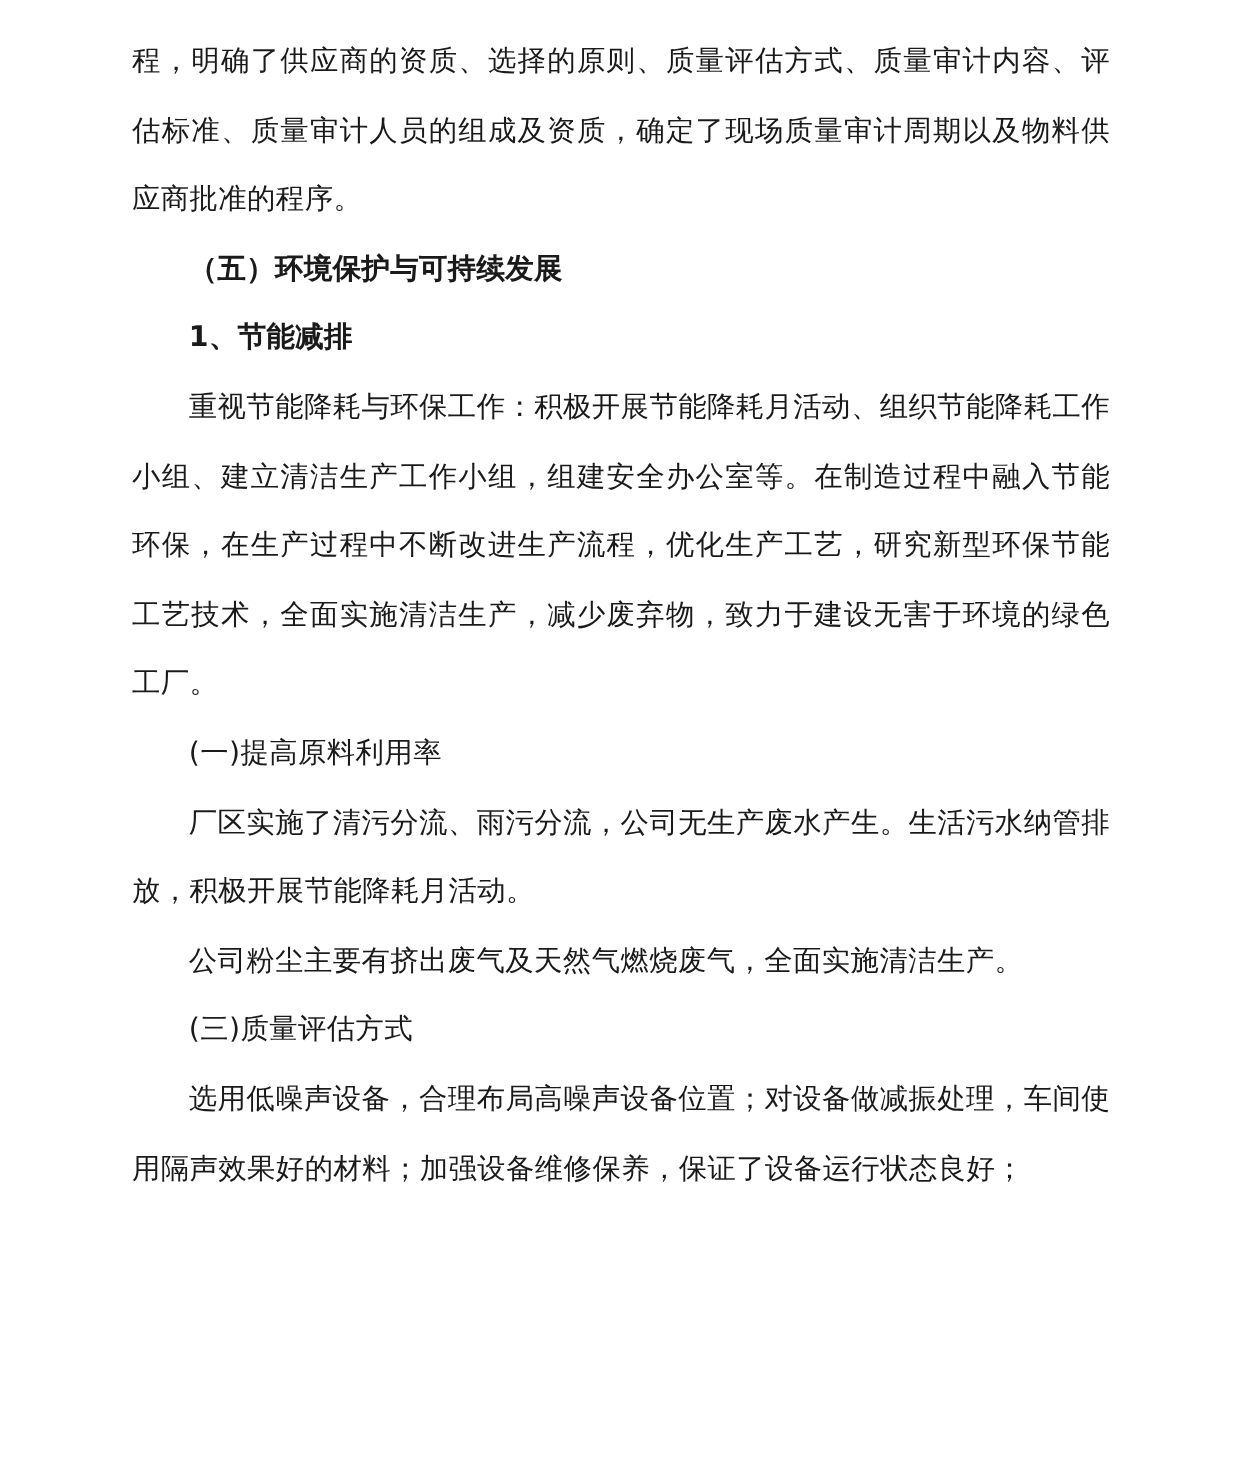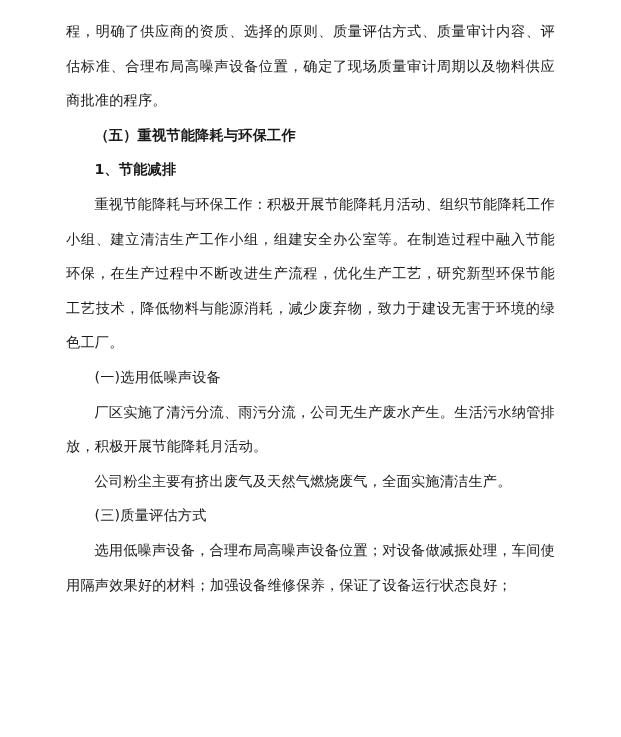--- a/index.html
+++ b/index.html
@@ -44,30 +44,30 @@
     text-indent: 2em;
     font-weight: bold;
   }
 </style>
 </head>
 <body>
 
 <div class="page">
   <div class="doc-body">
 
-    <p class="plain">程，明确了供应商的资质、选择的原则、质量评估方式、质量审计内容、评估标准、合理布局高噪声设备位置，确定了现场质量审计周期以及物料供应商批准的程序。</p>
+    <p class="plain">程，明确了供应商的资质、选择的原则、质量评估方式、质量审计内容、评估标准、质量审计人员的组成及资质，确定了现场质量审计周期以及物料供应商批准的程序。</p>
 
-    <p class="heading">（五）重视节能降耗与环保工作</p>
+    <p class="heading">（五）环境保护与可持续发展</p>
 
     <p class="subheading">1、节能减排</p>
 
-    <p class="indent">重视节能降耗与环保工作：积极开展节能降耗月活动、组织节能降耗工作小组、建立清洁生产工作小组，组建安全办公室等。在制造过程中融入节能环保，在生产过程中不断改进生产流程，优化生产工艺，研究新型环保节能工艺技术，降低物料与能源消耗，减少废弃物，致力于建设无害于环境的绿色工厂。</p>
+    <p class="indent">重视节能降耗与环保工作：积极开展节能降耗月活动、组织节能降耗工作小组、建立清洁生产工作小组，组建安全办公室等。在制造过程中融入节能环保，在生产过程中不断改进生产流程，优化生产工艺，研究新型环保节能工艺技术，全面实施清洁生产，减少废弃物，致力于建设无害于环境的绿色工厂。</p>
 
 
-    <p class="indent">(一)选用低噪声设备</p>
+    <p class="indent">(一)提高原料利用率</p>
 
     <p class="indent">厂区实施了清污分流、雨污分流，公司无生产废水产生。生活污水纳管排放，积极开展节能降耗月活动。</p>
 
 
     <p class="indent">公司粉尘主要有挤出废气及天然气燃烧废气，全面实施清洁生产。</p>
 
     <p class="indent">(三)质量评估方式</p>
 
     <p class="indent">选用低噪声设备，合理布局高噪声设备位置；对设备做减振处理，车间使用隔声效果好的材料；加强设备维修保养，保证了设备运行状态良好；</p>
 

